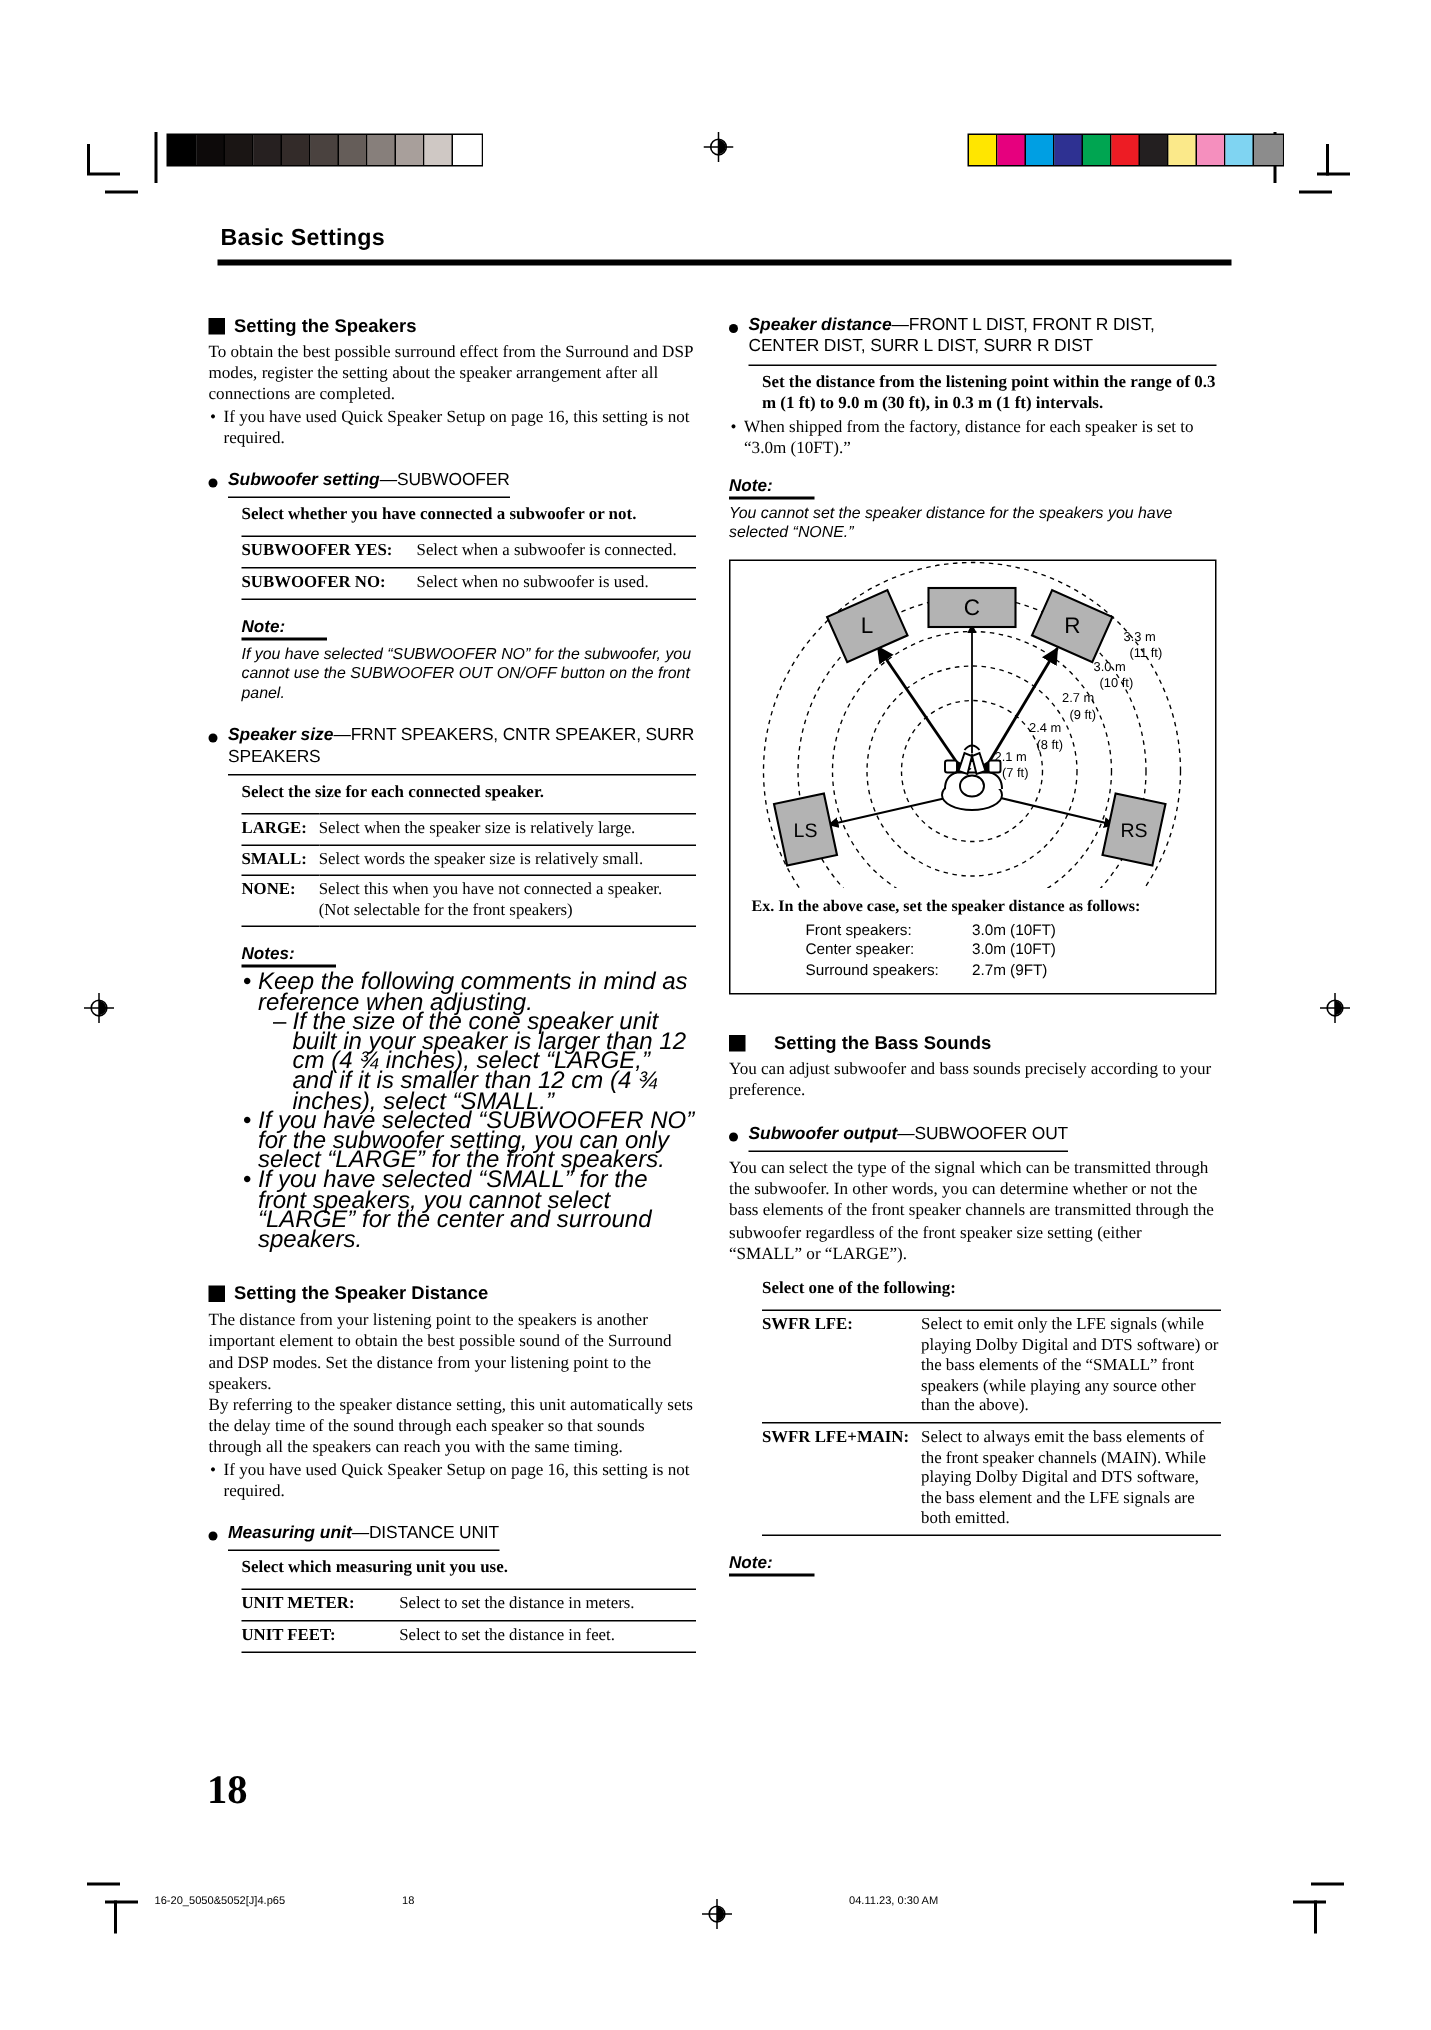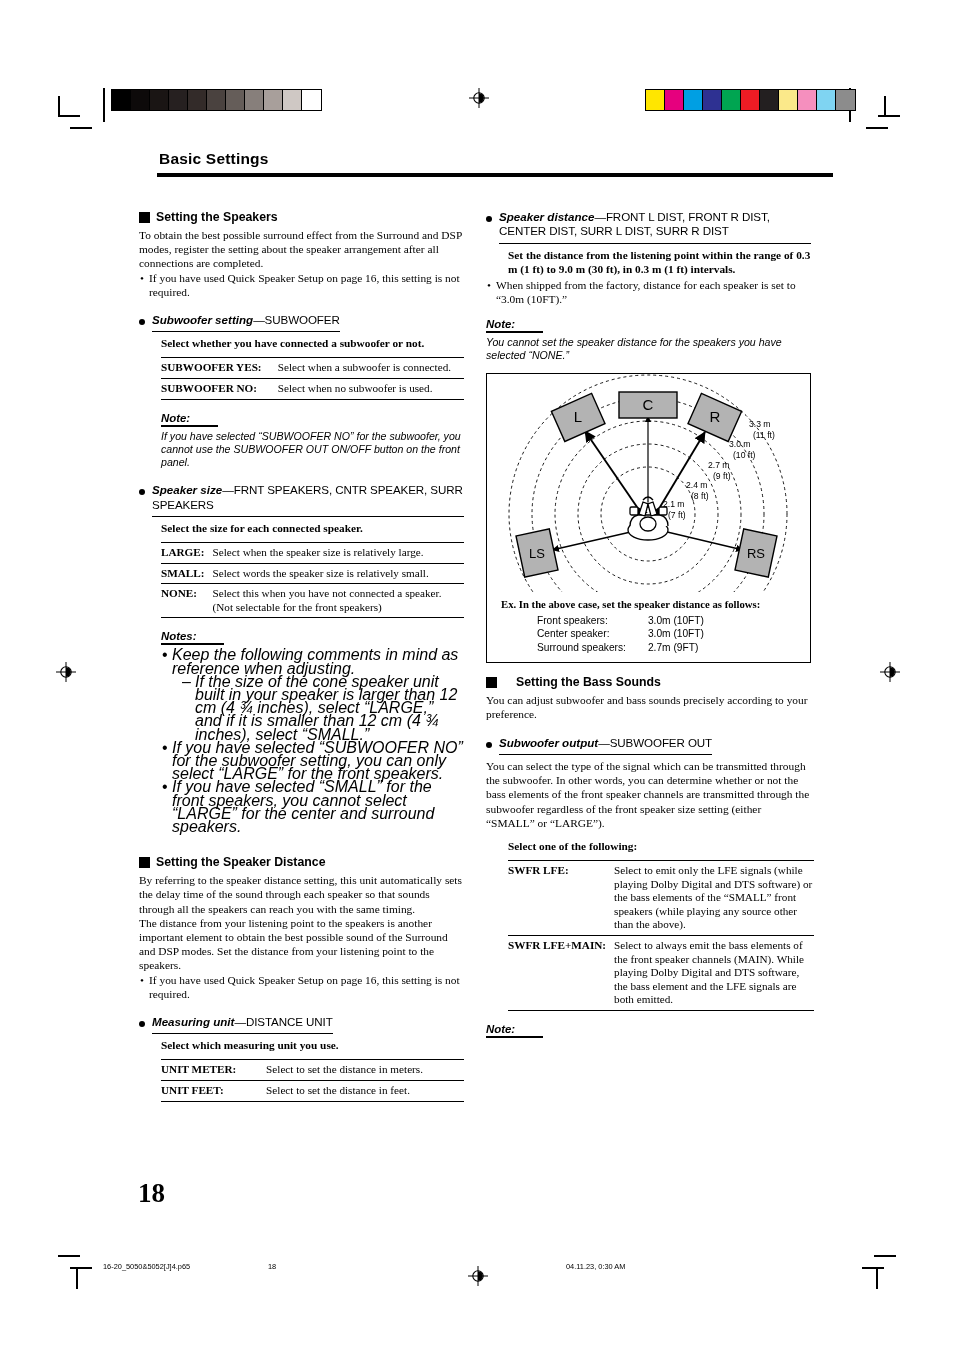--- a/index.html
+++ b/index.html
@@ -18,21 +18,21 @@
   .crop { position:absolute; }
   .crop i { position:absolute; background:#000; display:block; }
   .reg { position:absolute; width:18px; height:18px; }
   .reg svg { display:block; }
 
   .bar-strip { position:absolute; display:flex; border:1px solid #000; }
   .bar-strip span { display:block; width:19px; height:20px; border-right:1px solid #000; }
   .bar-strip span:last-child { border-right:none; }
 
   
-  .title-block { position:absolute; left:157px; top:150px; width:676px; }
+  .title-block { position:absolute; left:145px; top:150px; width:676px; }
   .doc-title {
     font-family:"Liberation Sans", sans-serif;
     font-weight:bold; font-size:15.5px; letter-spacing:0.2px;
     margin:0 0 5px 2px;
   }
   .title-rule { height:4px; background:#000; width:676px; }
 
   
   .col { position:absolute; width:325px; top:210px; }
   .col-left { left:139px; }
@@ -269,22 +269,22 @@
       </li>
       <li>If you have selected “SUBWOOFER NO” for the subwoofer setting, you can only select “LARGE” for the front speakers.</li>
       <li>If you have selected “SMALL” for the front speakers, you cannot select “LARGE” for the center and surround speakers.</li>
     </ul>
 
     
     <h2 class="sect" style="margin-top:22px;">
       <span class="sqm"></span>
       <span>Setting the Speaker Distance</span>
     </h2>
+    <p class="body">The distance from your listening point to the speakers is another important element to obtain the best possible sound of the Surround and DSP modes. Set the distance from your listening point to the speakers.</p>
     <p class="body">By referring to the speaker distance setting, this unit automatically sets the delay time of the sound through each speaker so that sounds through all the speakers can reach you with the same timing.</p>
-    <p class="body">The distance from your listening point to the speakers is another important element to obtain the best possible sound of the Surround and DSP modes. Set the distance from your listening point to the speakers.</p>
     <ul class="bul">
       <li>If you have used Quick Speaker Setup on page 16, this setting is not required.</li>
     </ul>
 
     <div class="opt-head">
       <span class="dot"></span>
       <span class="ttl"><b>Measuring unit</b><span class="code">—DISTANCE UNIT</span></span>
     </div>
     <div class="sub-bold">Select which measuring unit you use.</div>
     <table class="deftable">
@@ -400,21 +400,21 @@
           <tr>
             <td class="lbl">Surround speakers:</td>
             <td>2.7m (9FT)</td>
           </tr>
         </tbody>
           </table>
       </div>
     </div>
 
     
-    <h2 class="sect" style="margin-top:12px;gap:19px;">
+    <h2 class="sect" style="margin-top:25px;gap:19px;">
       <span class="sqm"></span>
       <span>Setting the Bass Sounds</span>
     </h2>
     <p class="body">You can adjust subwoofer and bass sounds precisely according to your preference.</p>
 
     <div class="opt-head">
       <span class="dot"></span>
       <span class="ttl"><b>Subwoofer output</b><span class="code">—SUBWOOFER OUT</span></span>
     </div>
     <p class="body indent" style="margin-top:4px;">You can select the type of the signal which can be transmitted through the subwoofer. In other words, you can determine whether or not the bass elements of the front speaker channels are transmitted through the subwoofer regardless of the front speaker size setting (either “SMALL” or “LARGE”).</p>

